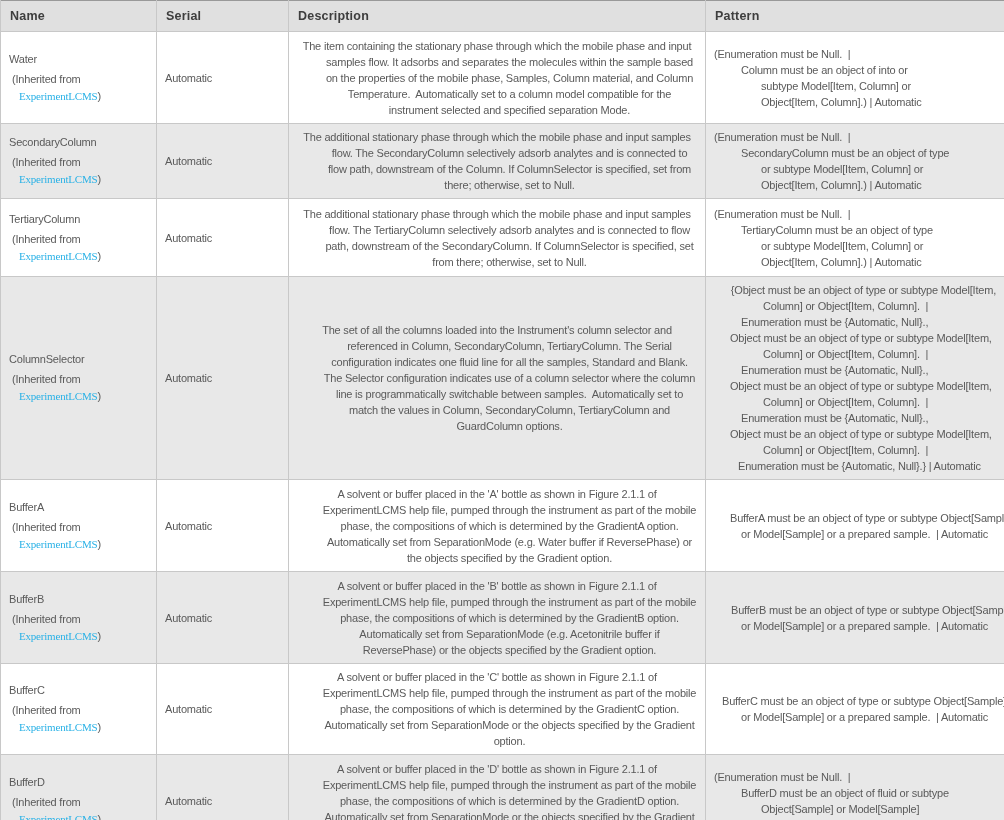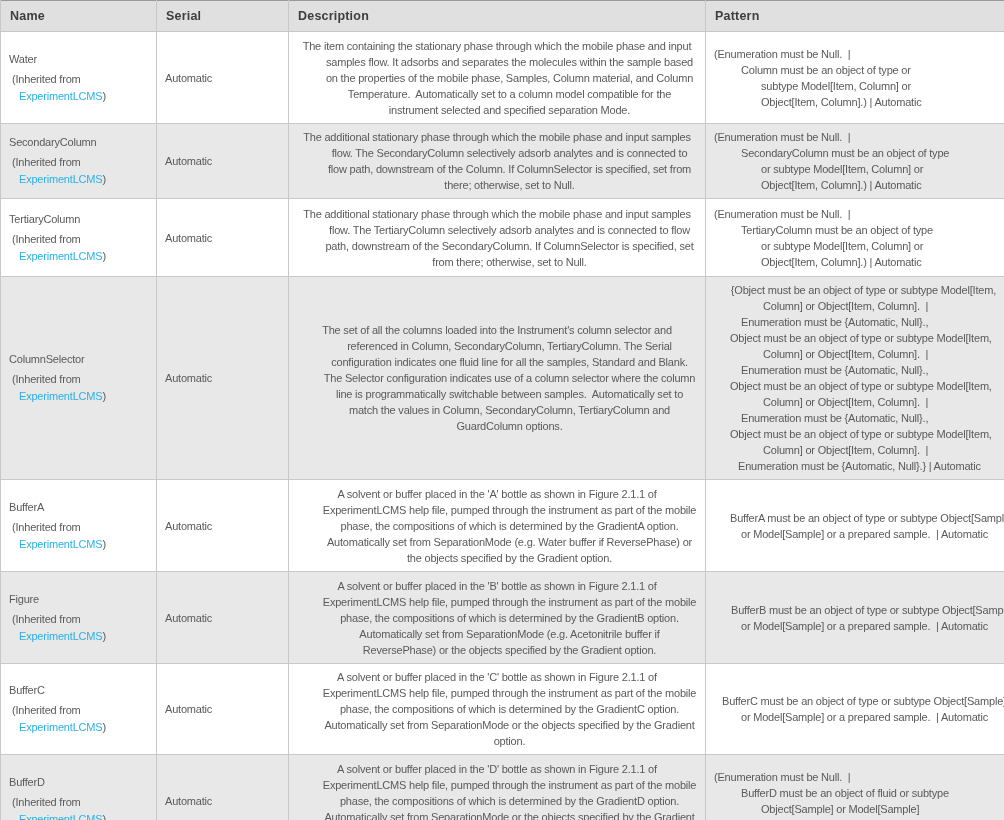--- a/index.html
+++ b/index.html
@@ -37,21 +37,21 @@
   tbody tr:nth-child(2){height:57px;}
   tbody tr:nth-child(3){height:78px;margin-top:43px;}
   tbody tr:nth-child(4){height:201px;}
   tbody tr:nth-child(5){height:92px;}
   tbody tr:nth-child(6){height:92px;}
   tbody tr:nth-child(7){height:76px;}
   tbody tr:nth-child(8){height:92px;}
   .nm{line-height:17px;margin-bottom:3px;}
   .inh{line-height:17px;padding-left:3px;}
   .inh2{line-height:17px;padding-left:10px;}
-  .lnk{color:var(--link,#29b1e6);cursor:pointer;}
+  .lnk{color:var(--link,#29b1e6);cursor:pointer;font-family:Liberation Serif, serif;}
   .desc{white-space:pre-wrap;padding-left:25px;text-indent:-25px;text-align:center;}
   .pline{white-space:pre;line-height:16px;}
 </style>
 </head>
 <body>
 
 <div class="page">
   <table class="doc-table">
     <colgroup>
       <col class="c-name">
@@ -75,21 +75,21 @@
             <div class="inh2"><span class="lnk">ExperimentLCMS</span><span>)</span></div>
           </td>
           <td>
             <div>Automatic</div>
           </td>
           <td>
             <div class="desc">The item containing the stationary phase through which the mobile phase and input samples flow. It adsorbs and separates the molecules within the sample based on the properties of the mobile phase, Samples, Column material, and Column Temperature.  Automatically set to a column model compatible for the instrument selected and specified separation Mode.</div>
           </td>
           <td>
             <div class="pline" style="padding-left: 0px;">(Enumeration must be Null.  |</div>
-            <div class="pline" style="padding-left: 27px;">Column must be an object of type or</div>
+            <div class="pline" style="padding-left: 27px;">Column must be an object of into or</div>
             <div class="pline" style="padding-left: 47px;">subtype Model[Item, Column] or</div>
             <div class="pline" style="padding-left: 47px;">Object[Item, Column].) | Automatic</div>
           </td>
         </tr>
         <tr>
           <td>
             <div class="nm">SecondaryColumn</div>
             <div class="inh">(Inherited from</div>
             <div class="inh2"><span class="lnk">ExperimentLCMS</span><span>)</span></div>
           </td>
@@ -164,21 +164,21 @@
           <td>
             <div class="desc">A solvent or buffer placed in the 'A' bottle as shown in Figure 2.1.1 of ExperimentLCMS help file, pumped through the instrument as part of the mobile phase, the compositions of which is determined by the GradientA option.  Automatically set from SeparationMode (e.g. Water buffer if ReversePhase) or the objects specified by the Gradient option.</div>
           </td>
           <td>
             <div class="pline" style="padding-left: 16px;">BufferA must be an object of type or subtype Object[Sample]</div>
             <div class="pline" style="padding-left: 27px;">or Model[Sample] or a prepared sample.  | Automatic</div>
           </td>
         </tr>
         <tr>
           <td>
-            <div class="nm">Figure</div>
+            <div class="nm">BufferB</div>
             <div class="inh">(Inherited from</div>
             <div class="inh2"><span class="lnk">ExperimentLCMS</span><span>)</span></div>
           </td>
           <td>
             <div>Automatic</div>
           </td>
           <td>
             <div class="desc">A solvent or buffer placed in the 'B' bottle as shown in Figure 2.1.1 of ExperimentLCMS help file, pumped through the instrument as part of the mobile phase, the compositions of which is determined by the GradientB option.  Automatically set from SeparationMode (e.g. Acetonitrile buffer if ReversePhase) or the objects specified by the Gradient option.</div>
           </td>
           <td>

